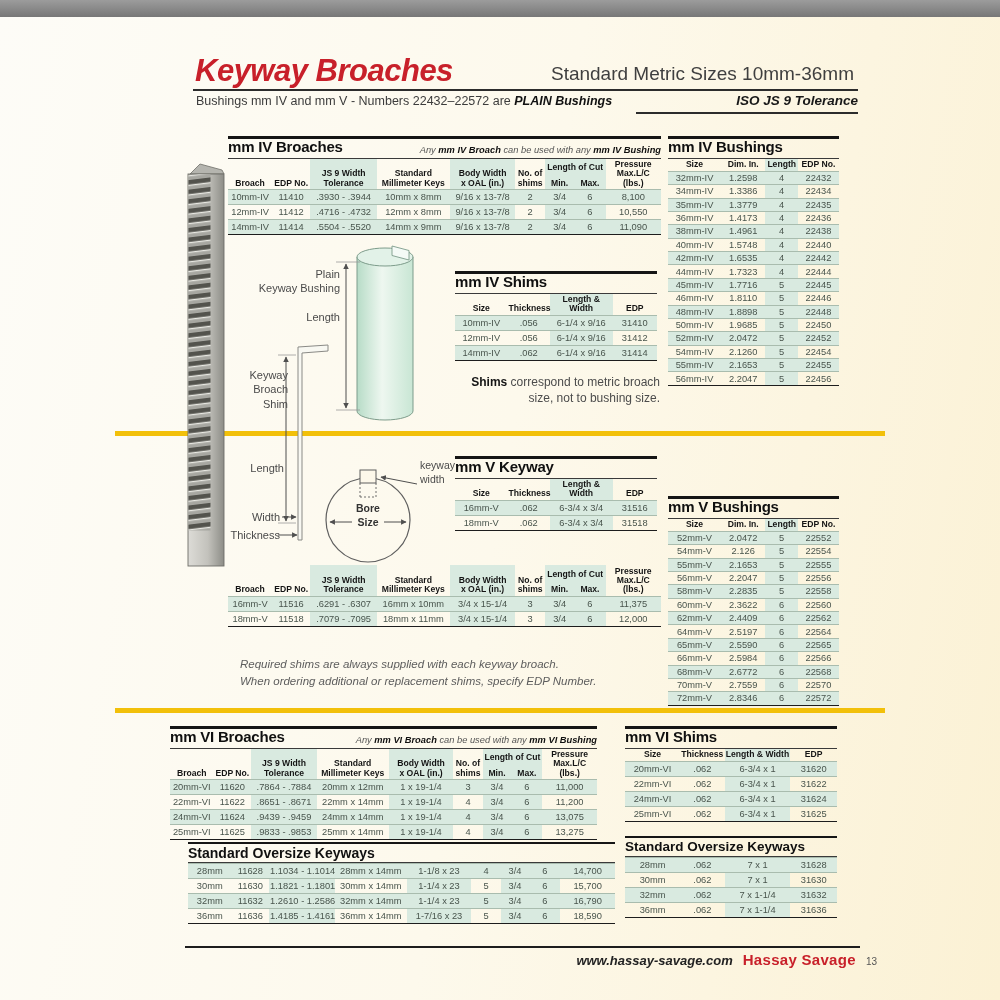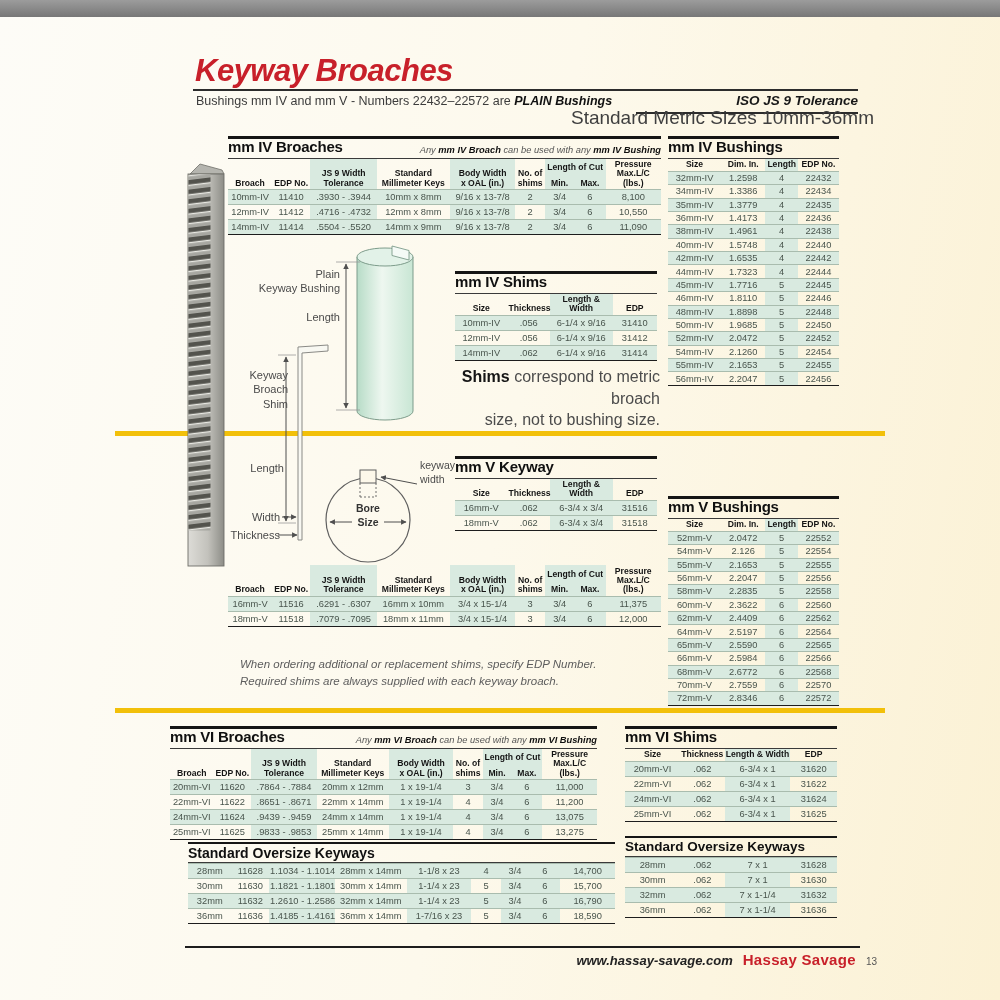--- a/index.html
+++ b/index.html
@@ -6,21 +6,21 @@
   #page{position:relative;width:1000px;height:1000px;overflow:hidden;
         background:linear-gradient(100deg,#fdfcf7 0%,#fdf9ec 50%,#fbf1d4 100%);
         font-family:"Liberation Sans",sans-serif;}
   #topbar{position:absolute;left:0;top:0;width:1000px;height:17px;
         background:linear-gradient(#9c9c9c,#777);z-index:3;}
   .abs{position:absolute;}
   .z2{z-index:2;}
   
   #main-title{left:195px;top:53px;font-size:31px;font-weight:bold;font-style:italic;
         color:#c8202a;letter-spacing:-0.5px;}
-  #main-subtitle{right:126px;top:63px;font-size:19px;color:#3f3f3f;margin-top:44px;}
+  #main-subtitle{right:146px;top:63px;font-size:19px;color:#3f3f3f;}
   #head-rule{left:193px;top:89px;width:665px;height:2px;background:#2c2c2c;}
   #bushing-note{left:196px;top:94px;font-size:12.5px;color:#3c3c3c;}
   #bushing-note b{color:#111;font-style:italic;}
   #tol-note{right:142px;top:93px;font-size:13.5px;font-weight:bold;font-style:italic;color:#181818;}
   #tol-rule{left:636px;top:112px;width:222px;height:2px;background:#2c2c2c;}
   
   .ydiv{height:5px;background:#f2c00a;z-index:1;}
   
   .panel{position:absolute;z-index:2;}
   .ptitle-row{display:flex;justify-content:space-between;align-items:flex-end;
@@ -37,21 +37,21 @@
   td{font-size:9.3px;color:#48544c;text-align:center;padding:2px 1px;
         border-top:1px solid #a9bcae;overflow:hidden;white-space:nowrap;}
   .tight td{padding:1.2px 1px;}
   .g{background:#d9eae0;}
   .btab tbody td:nth-child(3),.btab tbody td:nth-child(5),
   .btab tbody td:nth-child(7),.btab tbody td:nth-child(8){background:#d9eae0;}
   .four tbody td:nth-child(3){background:#d9eae0;}
   tbody tr:nth-child(odd) td{background:#d9eae0;}
   
   .note-it{font-size:11.5px;font-style:italic;color:#5d5d5d;line-height:1.5;}
-  #shims-note{left:436px;top:366px;width:224px;text-align:right;font-size:16px;
+  #shims-note{left:436px;top:374px;width:224px;text-align:right;font-size:12px;
         color:#4c4c4c;line-height:1.35;white-space:pre-line;z-index:2;}
   #shims-note b{color:#151515;}
   #special-note{left:188px;top:924px;width:672px;font-size:12px;color:#969696;z-index:2;}
   #special-note .red{color:#c8202a;font-weight:bold;}
   #special-note .redit{color:#c8202a;font-weight:bold;font-style:italic;}
   
   #footer-rule{left:185px;top:946px;width:675px;height:2px;background:#1d1d1d;}
   #footer{right:123px;top:951px;display:flex;align-items:baseline;gap:10px;z-index:2;}
   #footer-url{font-size:13px;font-weight:bold;font-style:italic;color:#222;}
   #footer-brand{font-size:15px;font-weight:bold;color:#c8202a;letter-spacing:.3px;}
@@ -591,22 +591,22 @@
             <td>3</td>
             <td>3/4</td>
             <td>6</td>
             <td>12,000</td>
         </tr>
       </tbody>
     </table>
   </div>
 
   <div class="abs note-it z2" style="left:240px;top:656px;">
+    <div>Required shims are always supplied with each keyway broach.</div>
     <div>When ordering additional or replacement shims, specify EDP Number.</div>
-    <div>Required shims are always supplied with each keyway broach.</div>
   </div>
 
   <div class="panel" style="left:170px;top:726px;width:427px;">
     <div class="ptitle-row">
       <span class="ptitle">mm VI Broaches</span>
       <span class="pnote"><span>Any </span><b>mm VI Broach</b><span> can be used with any </span><b>mm VI Bushing</b></span>
     </div>
     <table class="btab">
       <colgroup>
           <col style="width:10.2%">

